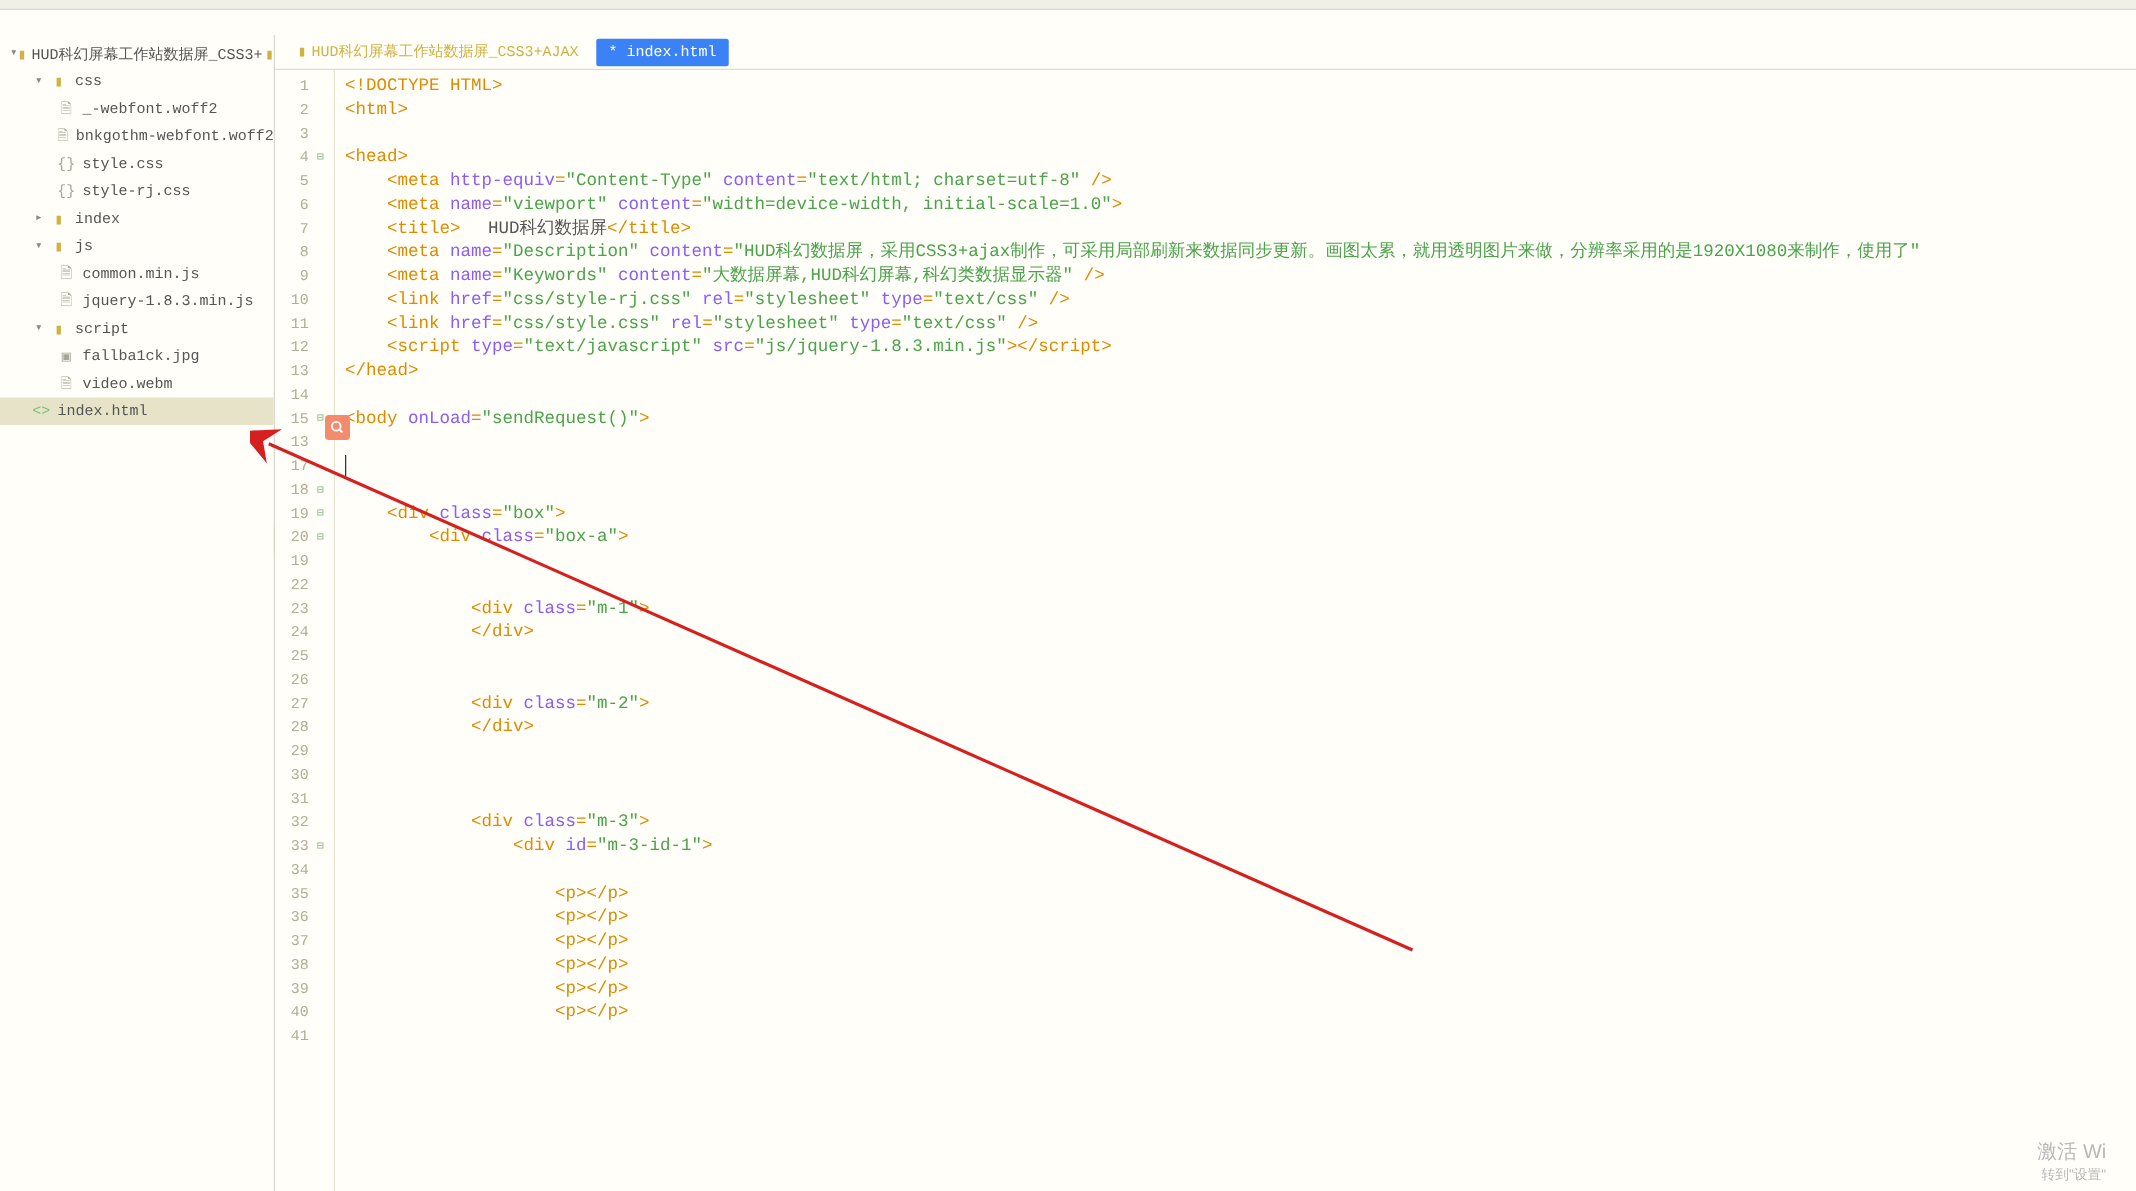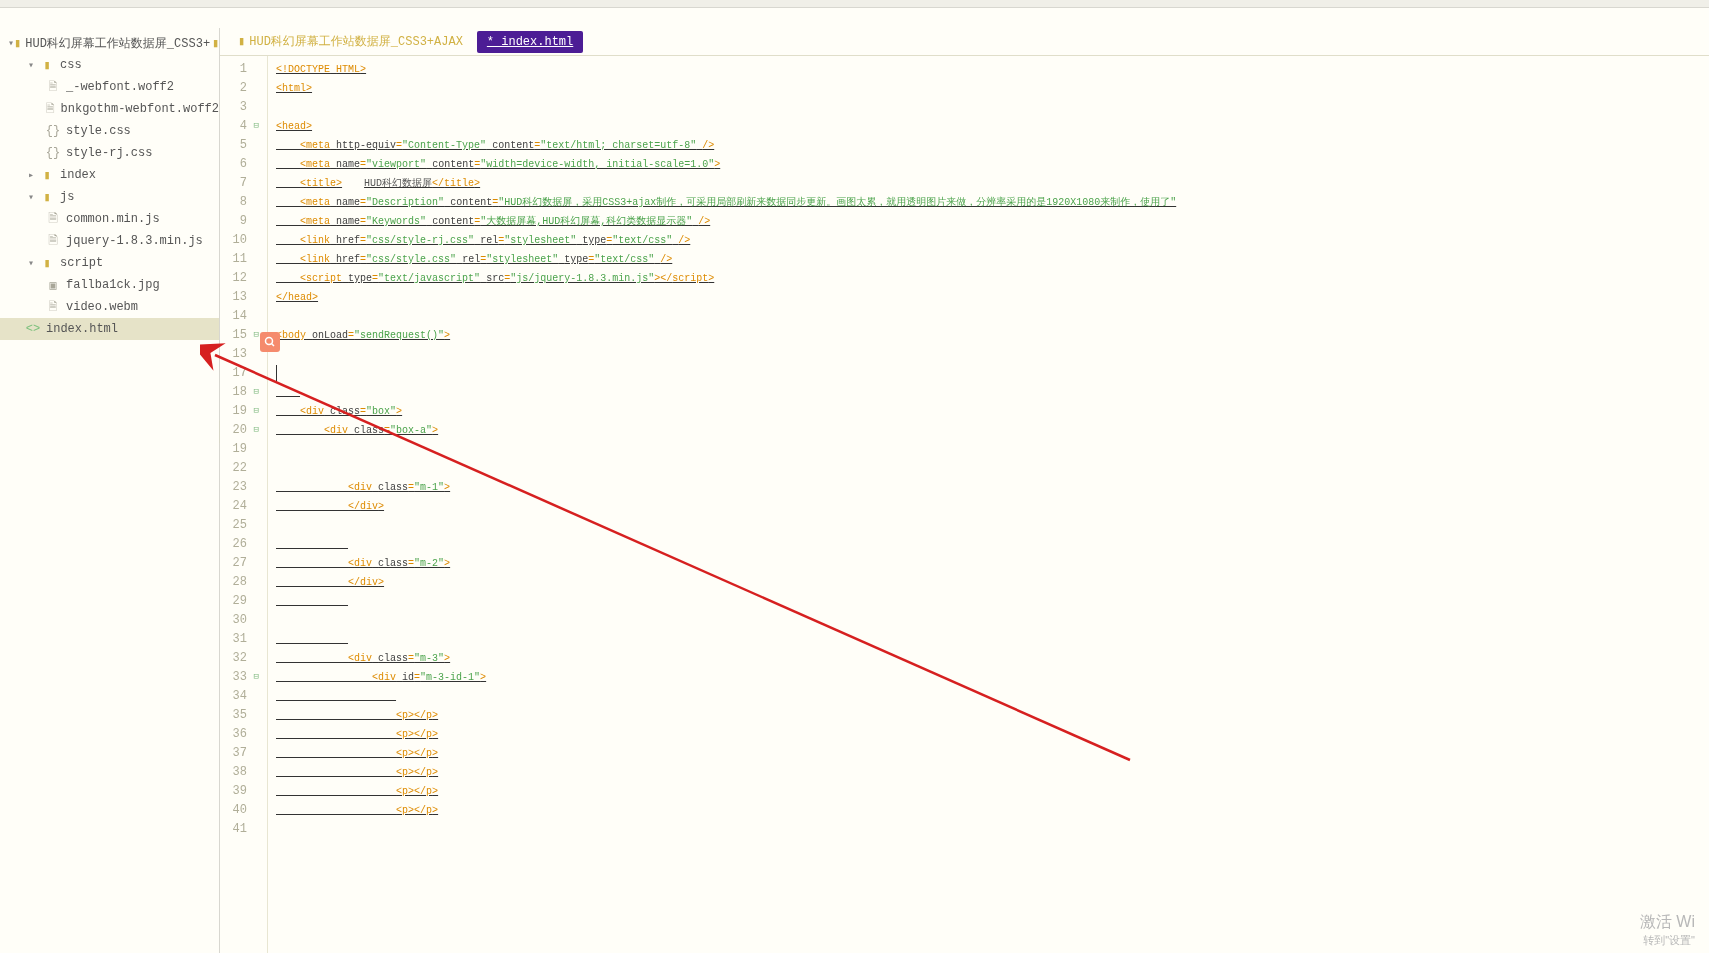--- a/index.html
+++ b/index.html
@@ -88,24 +88,23 @@
 .tab-label {
   display: flex;
   align-items: center;
   height: 22px;
   padding: 0 10px;
   font-size: 12px;
   color: #d1b143;
   gap: 4px;
 }
 .tab-active {
-  background: #4c1d95;
+  background: #3b82f6;
   color: #fff;
   border-radius: 2px;
-  text-decoration: underline;
 }
 .editor-body {
   flex: 1;
   display: flex;
   overflow: auto;
 }
 .gutter {
   width: 48px;
   background: #fffef8;
   text-align: right;
@@ -125,29 +124,28 @@
   gap: 2px;
 }
 .fold-mark {
   color: #7fb87f;
   font-size: 9px;
   width: 10px;
 }
 .code-area {
   flex: 1;
   padding: 4px 0 4px 8px;
-  font-size: 10px;
+  font-size: 14px;
   line-height: 19px;
   white-space: pre;
-  text-decoration: underline;
 }
 .code-line { height: 19px; position: relative; }
 .p { color: #dd8a00; } 
 .t { color: #de8b00; } 
-.a { color: #404040; margin-top: 20px; } 
+.a { color: #8b5cf6; margin-top: 20px; } 
 .v { color: #4ba34b; } 
 .k { color: #de8b00; } 
 .txt { color: #555; margin-left: 22px; }
 .cm { color: #a8a68c; font-style: italic; } 
 .search-badge {
   position: absolute;
   left: 260px;
   top: 332px;
   width: 20px;
   height: 20px;
@@ -161,21 +159,21 @@
 }
 .arrow-svg {
   position: absolute;
   left: 200px;
   top: 310px;
   pointer-events: none;
   z-index: 100;
 }
 .watermark {
   position: absolute;
-  right: 14px;
+  right: 24px;
   bottom: 6px;
   color: #b8b8b8;
   font-size: 16px;
   text-align: right;
   line-height: 1.3;
   font-family: "Microsoft YaHei", sans-serif;
 }
 .watermark .sub { font-size: 11px; }
 .sidebar-toggle {
   position: absolute;

